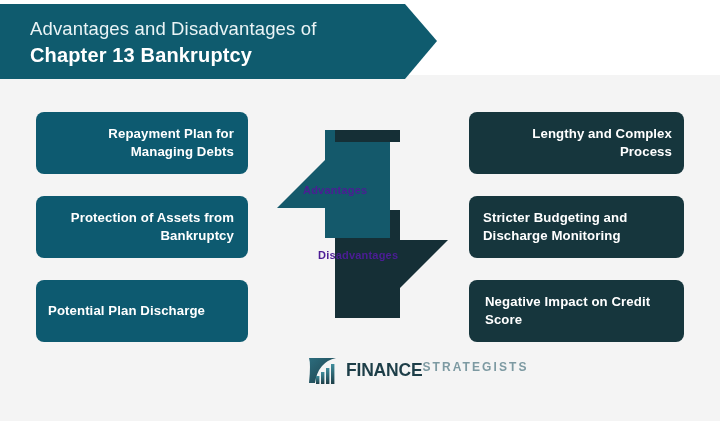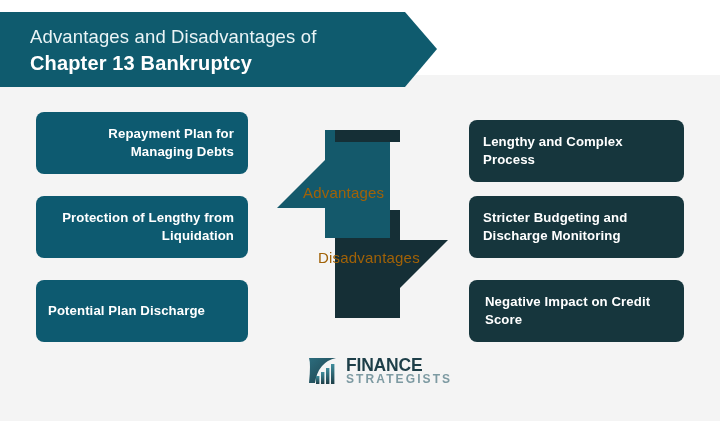--- a/index.html
+++ b/index.html
@@ -19,21 +19,21 @@
     width: 720px;
     height: 421px;
     background: #f4f4f4;
     overflow: hidden;
   }
 
   
   #header-banner {
     position: absolute;
     left: 0;
-    top: 12px;
+    top: 4px;
     width: 437px;
     height: 75px;
     background: #0f5b6e;
     -webkit-clip-path: polygon(0 0, 405px 0, 437px 37px, 405px 75px, 0 75px);
     clip-path: polygon(0 0, 405px 0, 437px 37px, 405px 75px, 0 75px);
     box-sizing: border-box;
     padding: 12px 0 0 30px;
   }
   #header-top-white {
     position: absolute;
@@ -83,37 +83,37 @@
     width: 215px;
     height: 62px;
     background: #16363d;
     justify-content: flex-start;
     text-align: left;
     padding: 0 12px 0 14px;
   }
   #card-left-1 { top: 112px; }
   #card-left-2 { top: 196px; }
   #card-left-3 { top: 280px; }
-  #card-right-1 { top: 120px; }
+  #card-right-1 { top: 112px; text-align: right; }
   #card-right-2 { top: 196px; }
   #card-right-3 { top: 280px; padding-left: 16px; }
 
   
   #arrows {
     position: absolute;
     left: 270px;
     top: 130px;
     width: 185px;
     height: 195px;
   }
   .arrow-label {
     position: absolute;
-    color: #a16207;
-    font-weight: normal;
-    font-size: 15px;
+    color: #4c1d95;
+    font-weight: bold;
+    font-size: 11px;
     letter-spacing: 0.2px;
     white-space: nowrap;
   }
   #advantages-label {
     left: 33px;
     top: 54px;
   }
   #disadvantages-label {
     left: 48px;
     top: 119px;
@@ -130,21 +130,21 @@
     align-items: center;
   }
   #logo-mark {
     width: 36px;
     height: 32px;
     flex: 0 0 auto;
   }
   #logo-text {
     margin-left: 4px;
     display: flex;
-    flex-direction: column;
+    flex-direction: row;
     justify-content: center;
   }
   #logo-word-finance {
     font-size: 17.5px;
     font-weight: bold;
     color: #1d3e48;
     letter-spacing: -0.2px;
     line-height: 17px;
   }
   #logo-word-strategists {
@@ -164,21 +164,21 @@
 
   <div id="header-banner">
     <div class="title-line">Advantages and Disadvantages of</div>
     <div class="title-line bold">Chapter 13 Bankruptcy</div>
   </div>
 
   <div class="card card-left" id="card-left-1">
     <span>Repayment Plan for Managing Debts</span>
   </div>
   <div class="card card-left" id="card-left-2">
-    <span>Protection of Lengthy from Liquidation</span>
+    <span>Protection of Assets from Bankruptcy</span>
   </div>
   <div class="card card-left" id="card-left-3">
     <span>Potential Plan Discharge</span>
   </div>
 
   <div class="card card-right" id="card-right-1">
     <span>Lengthy and Complex Process</span>
   </div>
   <div class="card card-right" id="card-right-2">
     <span>Stricter Budgeting and Discharge Monitoring</span>

